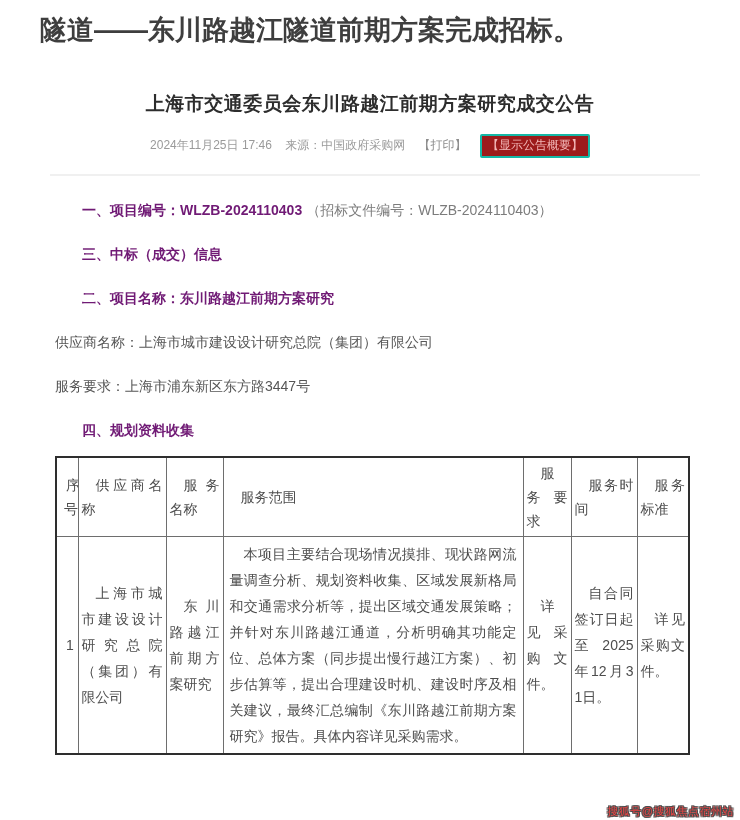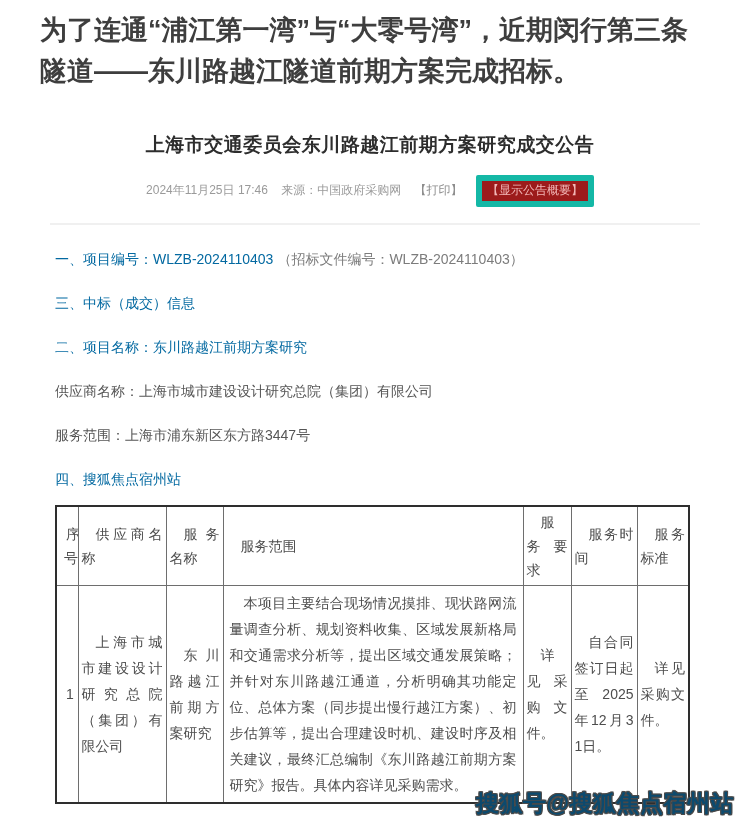--- a/index.html
+++ b/index.html
@@ -40,37 +40,37 @@
     font-size: 12px;
     color: #9a9a9a;
     white-space: nowrap;
   }
   .meta > span { margin: 0 5px; }
   .meta .print { color: #8d8d8d; cursor: pointer; text-align: right; }
   .badge {
     display: inline-block;
     background: #9c1b1b;
     color: #f2b6b6;
-    border: 6px solid #14b8a6;
+    border: 2px solid #14b8a6;
     border-radius: 2px;
     padding: 1px 5px 2px;
     font-size: 12px;
     cursor: pointer;
   }
 
   .divider {
     height: 2px;
     background: #f0f0f0;
     margin: 16px 40px 0 50px;
   }
 
   
   .doc-body { margin-left: 55px; margin-right: 45px; font-size: 14px; }
   .doc-body .line { margin-top: 24px; line-height: 20px; color: #555555; }
-  .doc-body .b { font-weight: 400; color: #0369a1; }
+  .doc-body .b { font-weight: 700; color: #701a75; margin-left: 27px; }
   .doc-body .light { font-weight: 400; color: #7c7c7c; margin-left: 4px; margin-top: 28px; }
 
   
   table.bid {
     margin: 16px 0 0 55px;
     width: 633px;
     table-layout: fixed;
     border-collapse: collapse;
     border: 2px solid #2e2e2e;
     font-size: 14px;
@@ -98,59 +98,58 @@
   table.bid tr.r1    { height: 186px; }
   table.bid th.no-cell, table.bid td.no-cell { text-indent: 2px; padding-left: 7px; padding-right: 1px; }
   table.bid td.scope { line-height: 26px; padding: 4px 6px; }
   table.bid tr.r1 td { line-height: 26px; }
 
   
   .watermark {
     position: absolute;
     right: 6px;
     bottom: 1px;
-    font-size: 23px;
-    font-weight: 700;
-    color: #0c4a6e;
+    font-size: 11px;
+    font-weight: 400;
+    color: #ef4444;
     letter-spacing: 0.5px;
     text-shadow:
       -1px -1px 0 #4a4a4a, 1px -1px 0 #4a4a4a,
       -1px  1px 0 #4a4a4a, 1px  1px 0 #4a4a4a,
       -1px  0   0 #4a4a4a, 1px  0   0 #4a4a4a,
        0   -1px 0 #4a4a4a, 0    1px 0 #4a4a4a;
   }
 </style>
 </head>
 <body>
 
 <div class="page">
 
   <p class="intro">
-    <span class="intro-line">为了连通“浦江第一湾”与“大零号湾”，近期闵行第三条</span>
     <span class="intro-line">隧道——东川路越江隧道前期方案完成招标。</span>
   </p>
 
   <h1 class="title">上海市交通委员会东川路越江前期方案研究成交公告</h1>
 
   <div class="meta">
     <span>2024年11月25日 17:46</span>
     <span>来源：中国政府采购网</span>
     <span class="print">【打印】</span>
     <span class="badge">【显示公告概要】</span>
   </div>
 
   <div class="divider"></div>
 
   <div class="doc-body">
     <p class="line"><span class="b">一、项目编号：WLZB-2024110403</span><span class="light">（招标文件编号：WLZB-2024110403）</span></p>
     <p class="line b">三、中标（成交）信息</p>
     <p class="line b">二、项目名称：东川路越江前期方案研究</p>
     <p class="line">供应商名称：上海市城市建设设计研究总院（集团）有限公司</p>
-    <p class="line">服务范围：上海市浦东新区东方路3447号</p>
-    <p class="line b">四、搜狐焦点宿州站</p>
+    <p class="line">服务要求：上海市浦东新区东方路3447号</p>
+    <p class="line b">四、规划资料收集</p>
   </div>
 
   <table class="bid">
     <colgroup>
       <col class="c-no">
         <col class="c-sup">
         <col class="c-name">
         <col class="c-scope">
       <col class="c-req">
         <col class="c-time">

